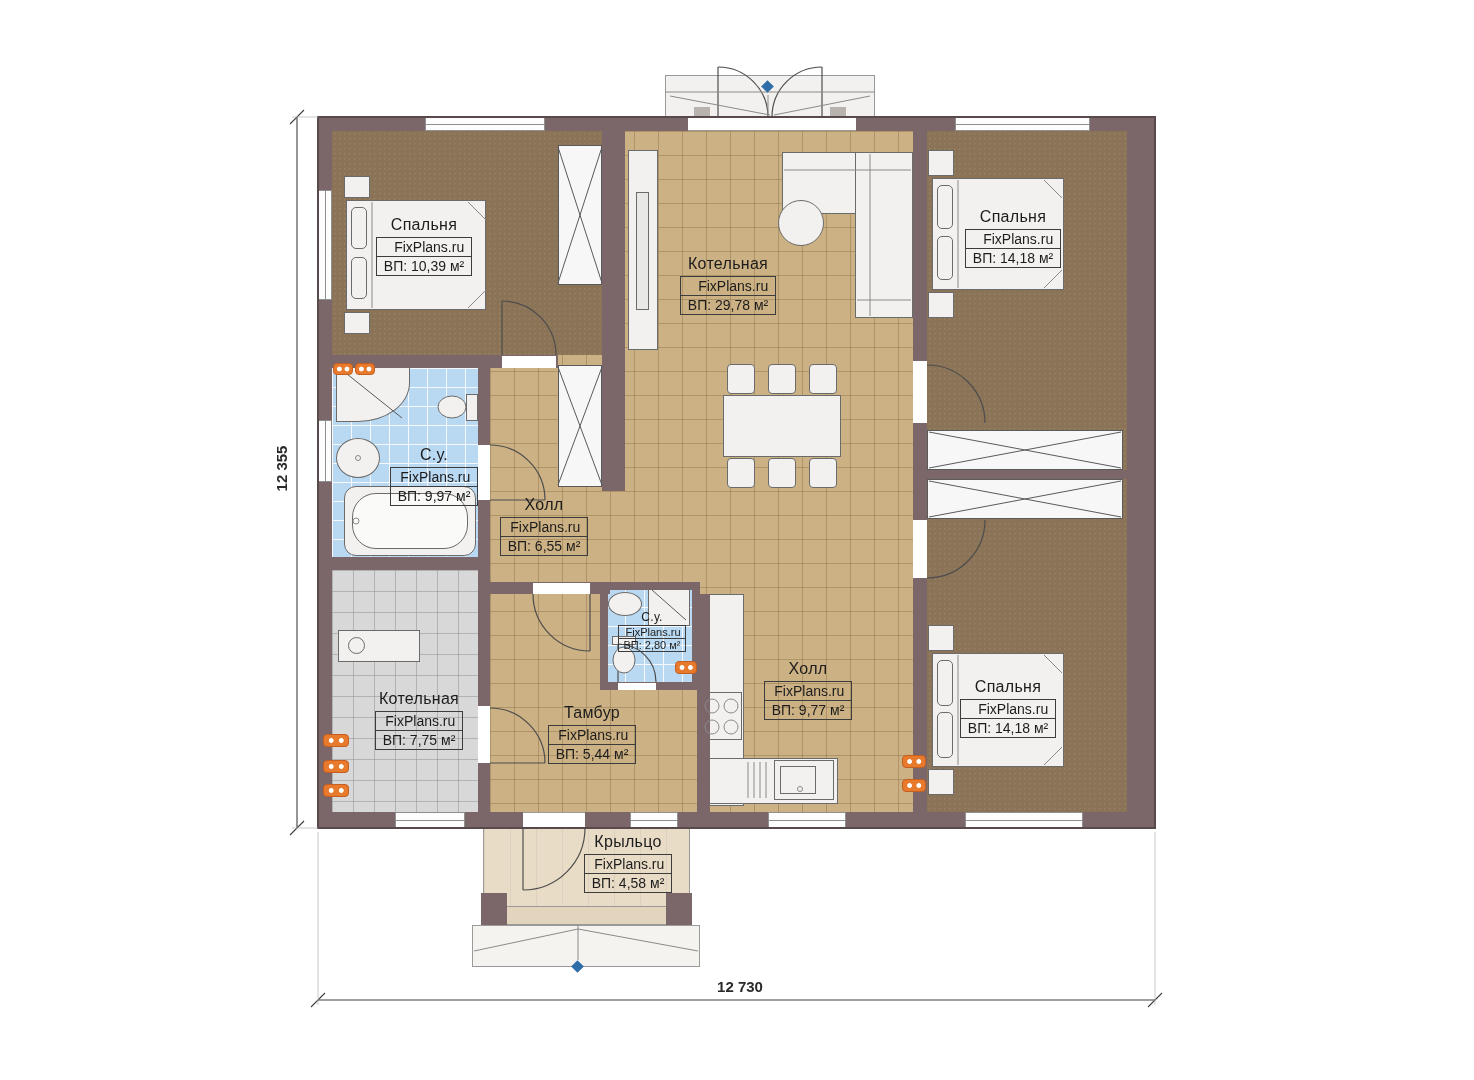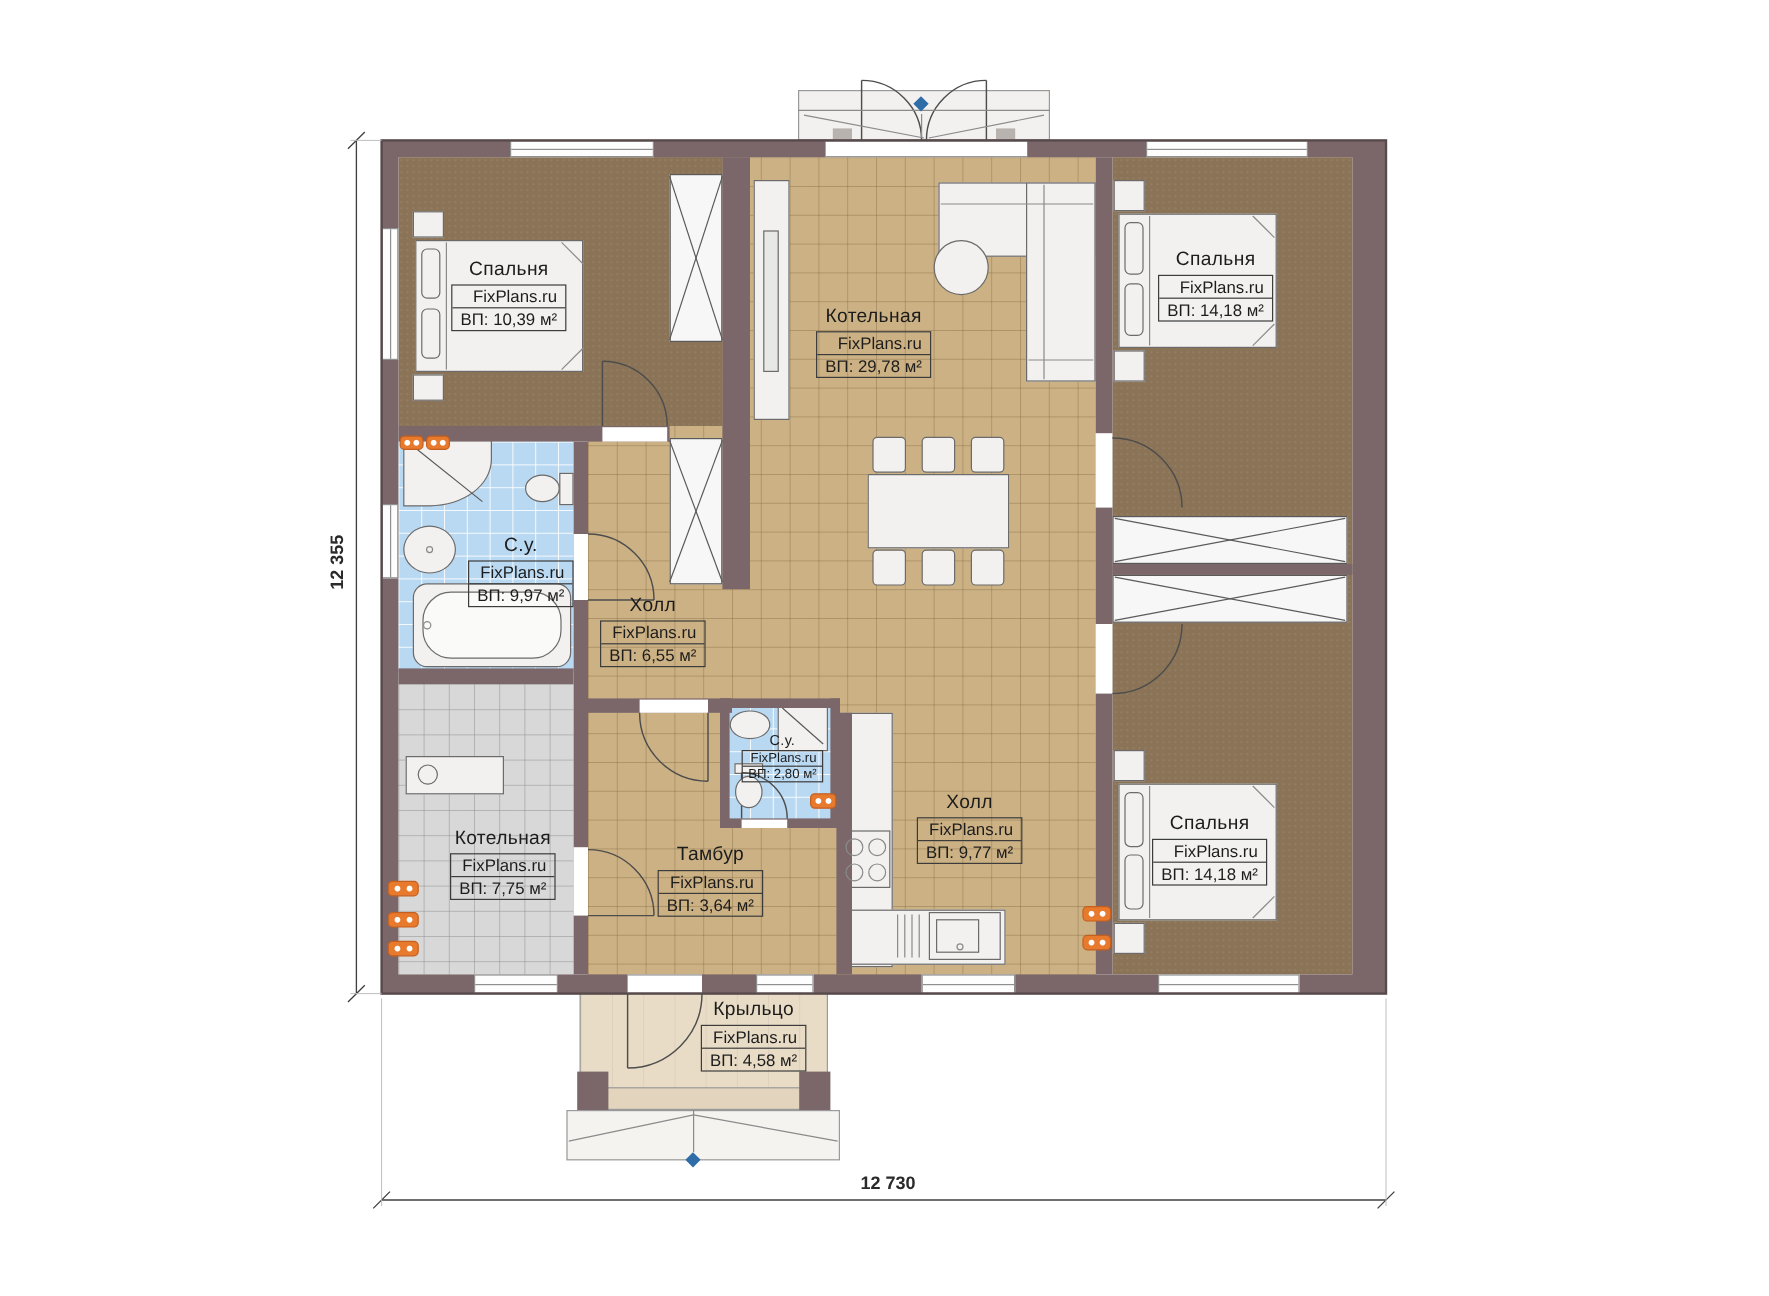--- a/index.html
+++ b/index.html
@@ -329,21 +329,21 @@
     <div class="rbox">
       <div class="rrow">FixPlans.ru</div>
       <div class="rrow">ВП: 7,75 м²</div>
     </div>
   </div>
 
   <div class="abs room-label" style="left:527px;top:704px">
     <div class="rname">Тамбур</div>
     <div class="rbox">
       <div class="rrow">FixPlans.ru</div>
-      <div class="rrow">ВП: 3,64 м²</div>
+      <div class="rrow">ВП: 5,44 м²</div>
     </div>
   </div>
 
   <div class="abs room-label" style="left:743px;top:660px">
     <div class="rname">Холл</div>
     <div class="rbox">
       <div class="rrow">FixPlans.ru</div>
       <div class="rrow">ВП: 9,77 м²</div>
     </div>
   </div>

